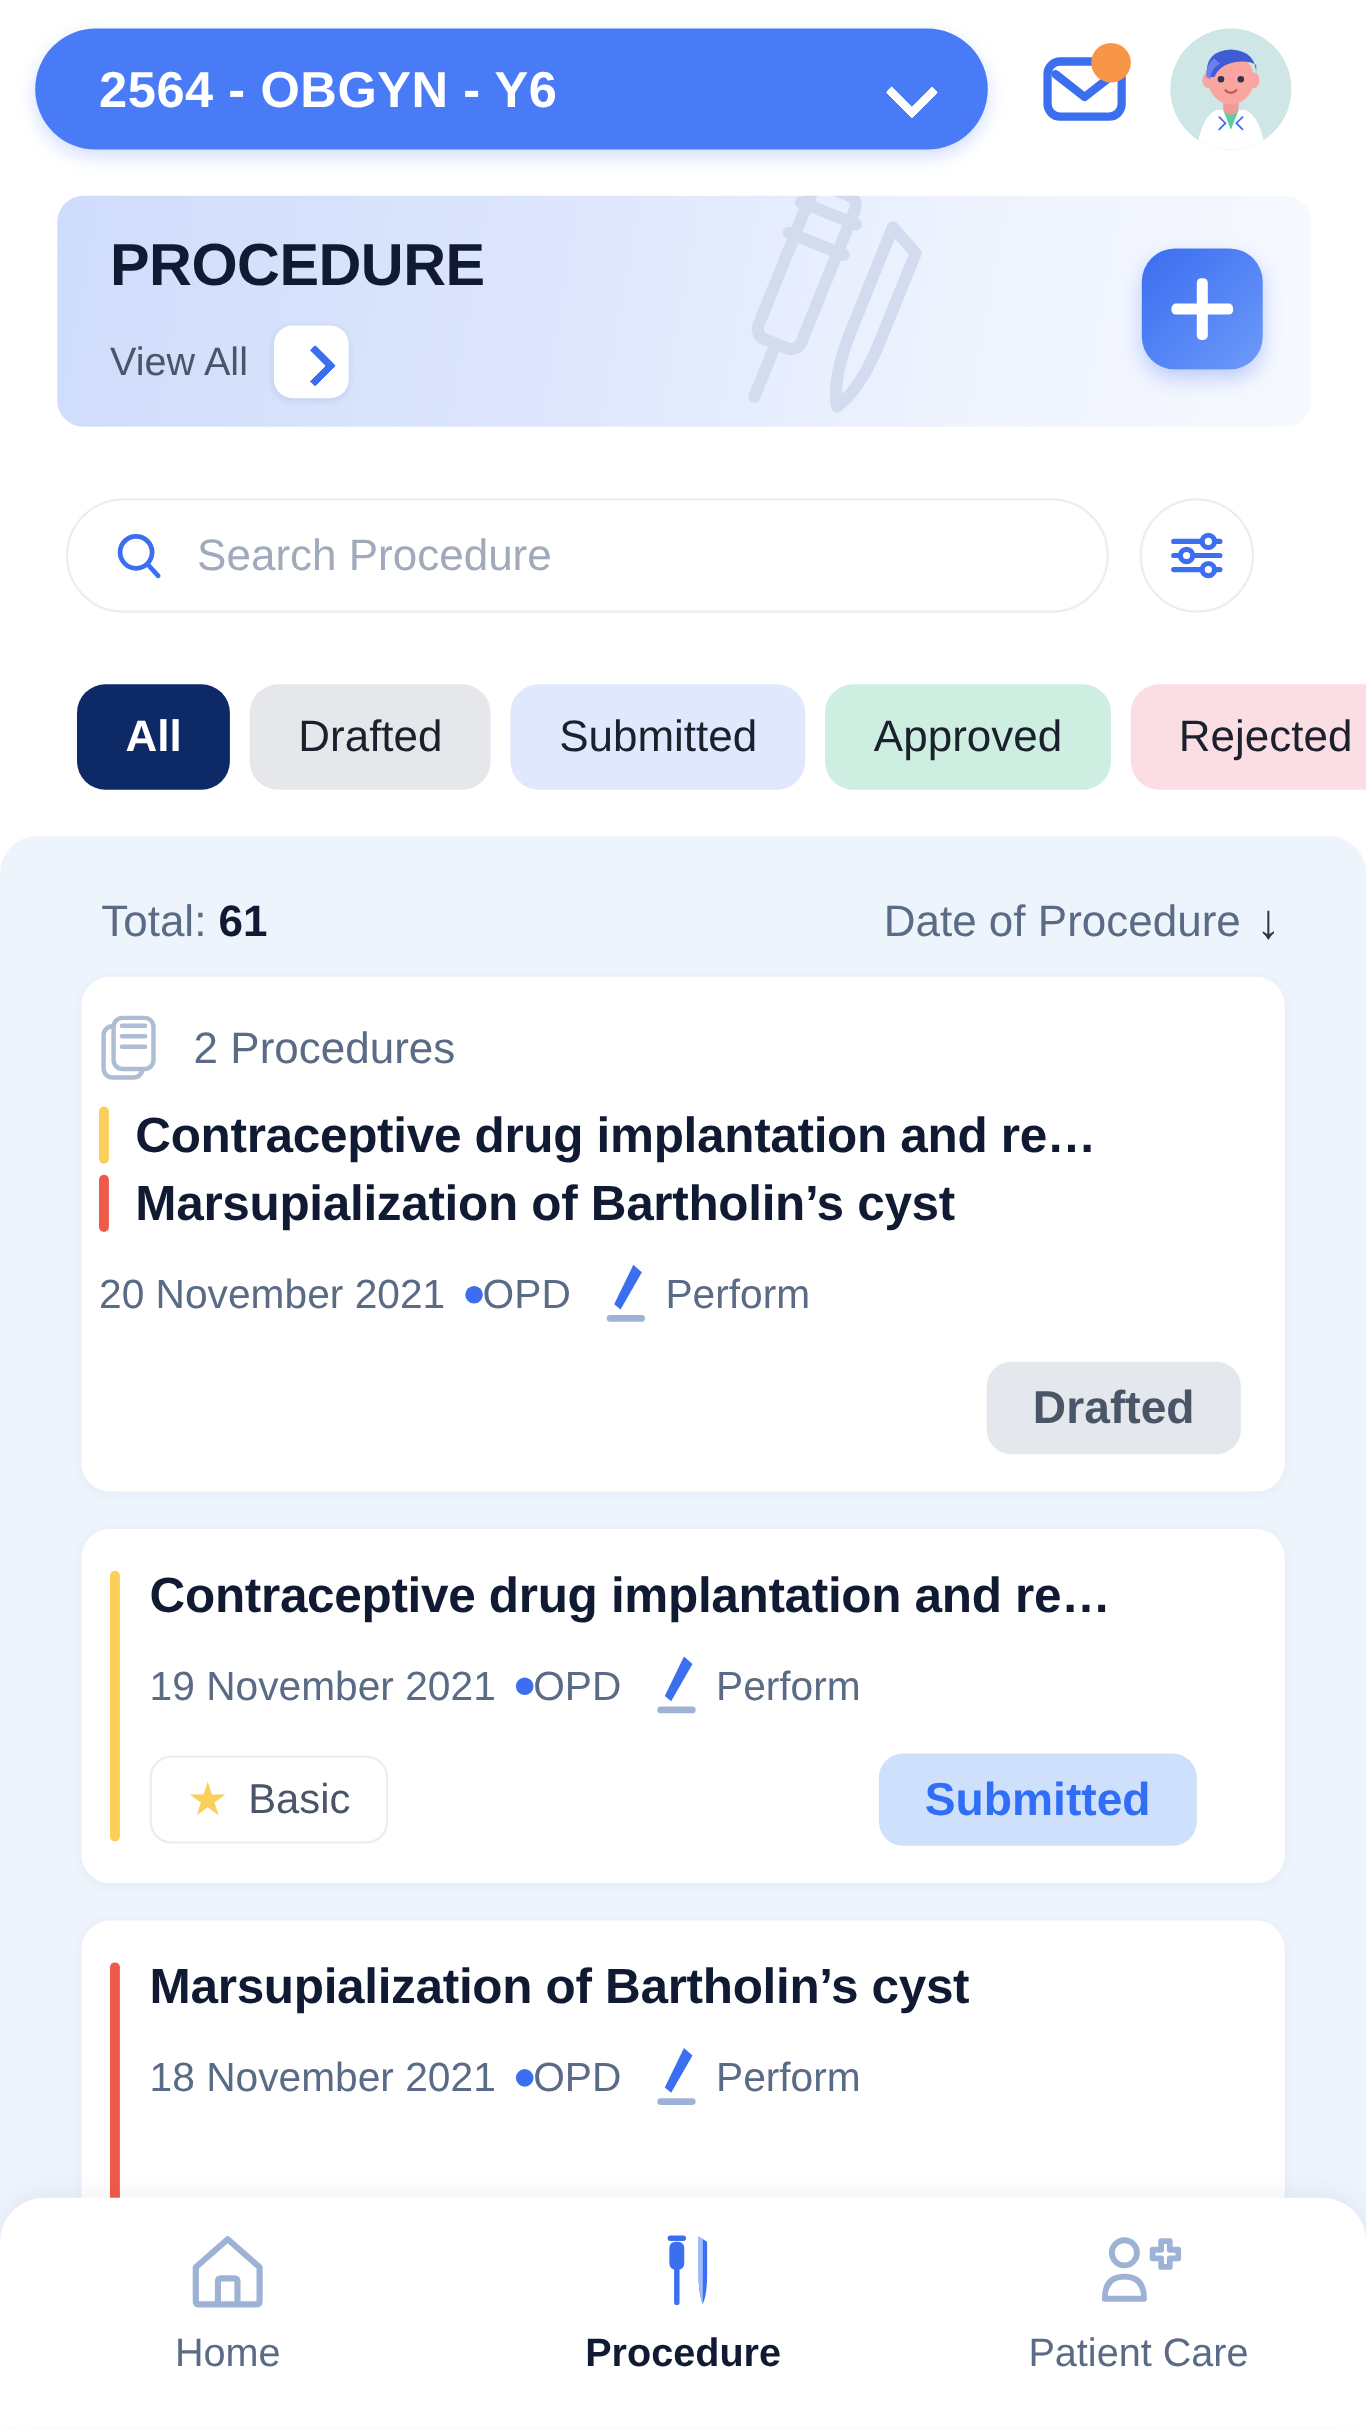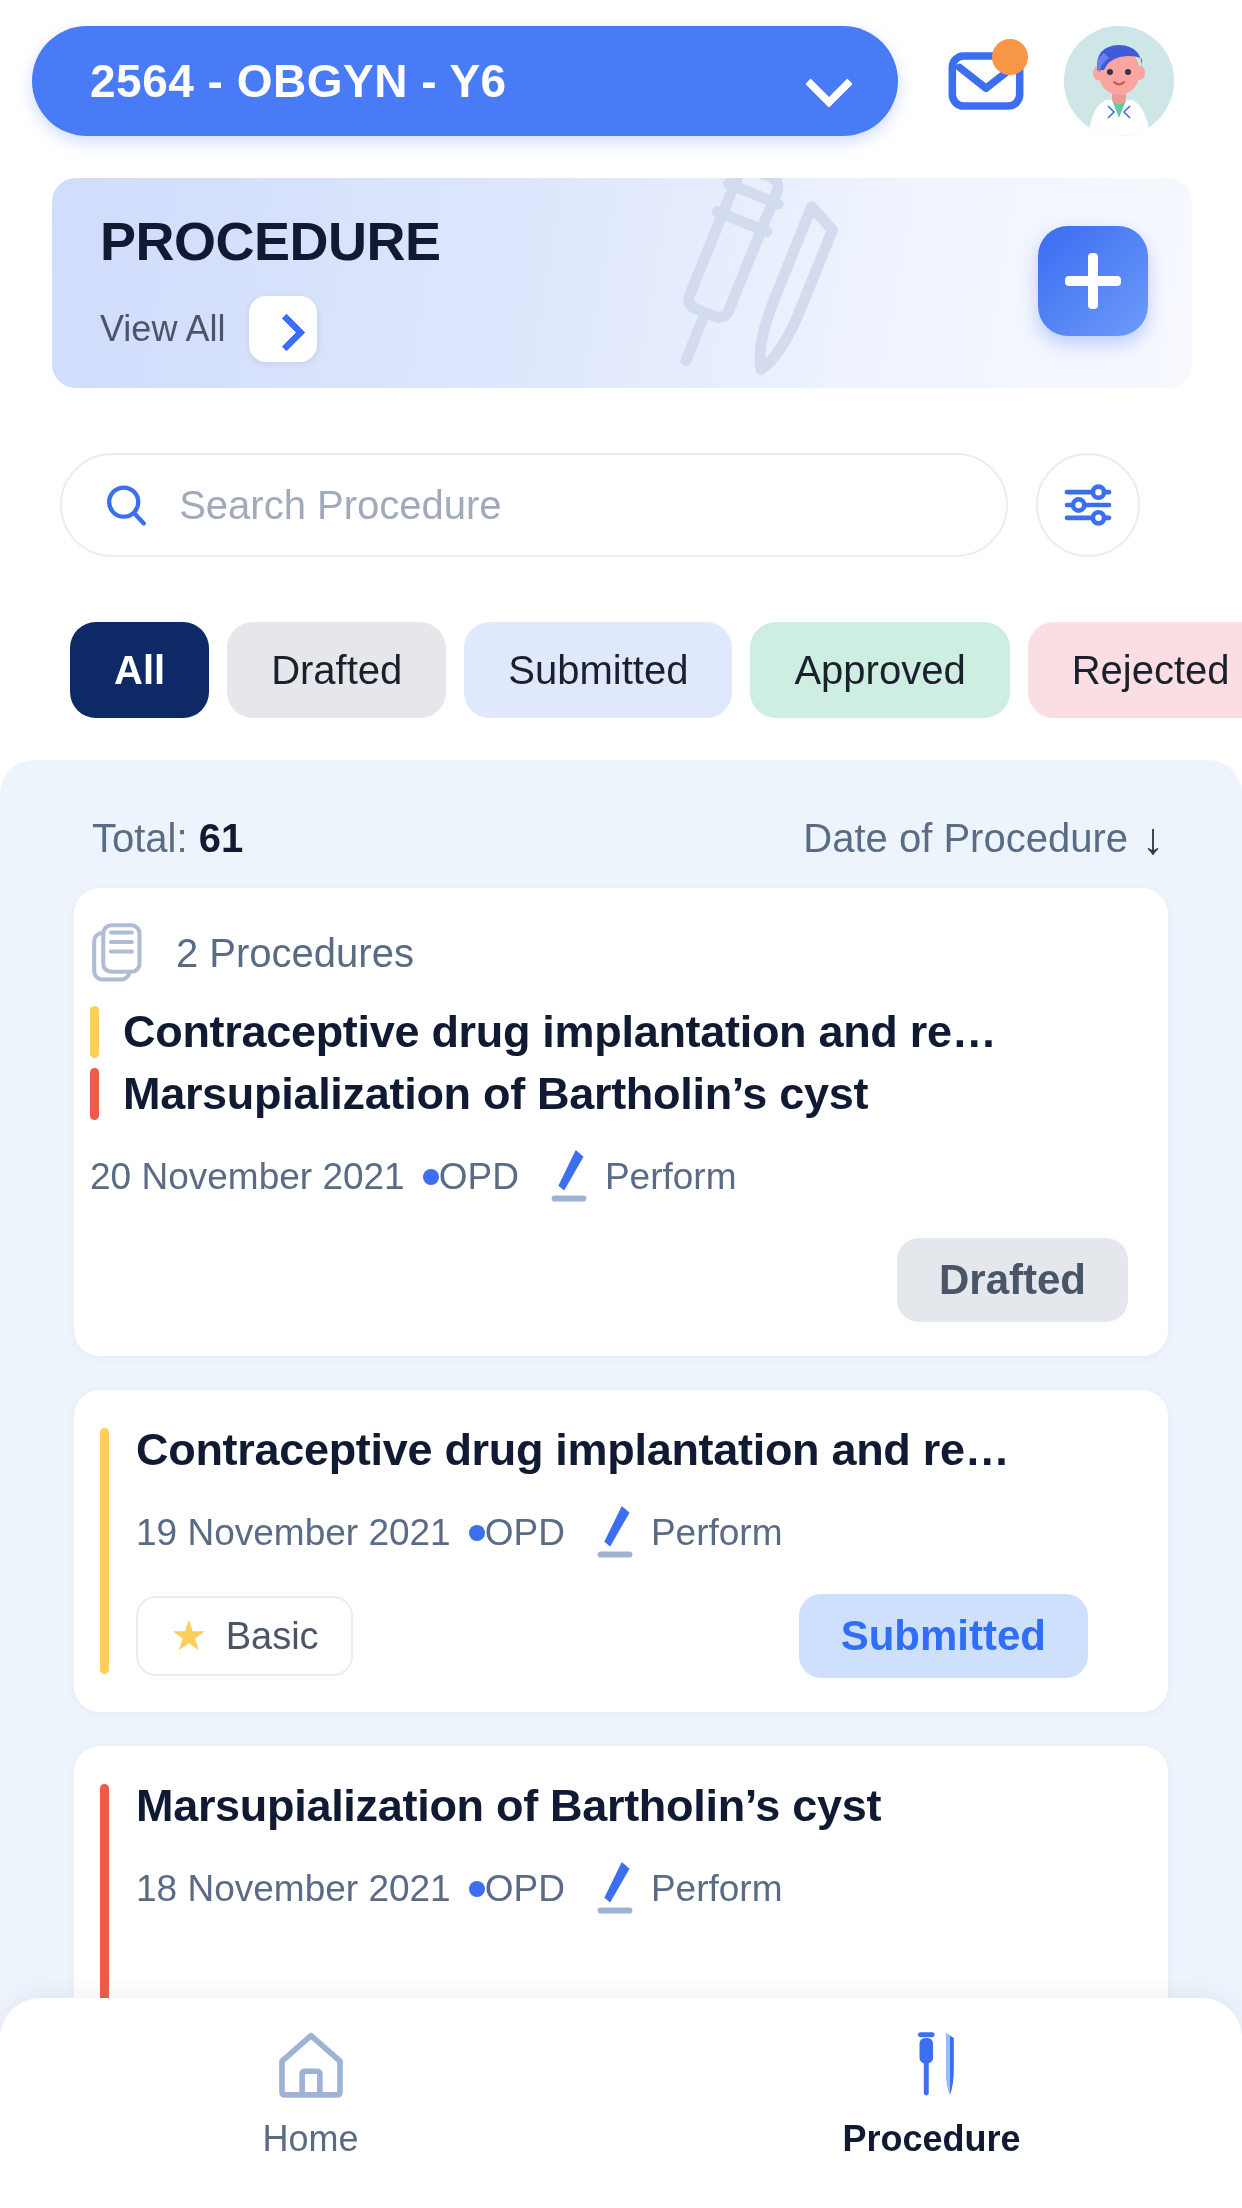--- a/index.html
+++ b/index.html
@@ -457,15 +457,23 @@
       <svg width="78" height="74" viewBox="0 0 30 28" fill="none">
         <rect x="9.6" y="1.4" width="6.4" height="1.9" rx="0.9" fill="#3c6ef0"></rect>
         <rect x="10.2" y="3.6" width="5.2" height="9.8" rx="2.1" fill="#3c6ef0"></rect>
         <path d="M12.8 13.4 L12.8 20 L12.8 24.8" stroke="#3c6ef0" stroke-width="1.9" stroke-linecap="round"></path>
         <path d="M20.4 1.8 L23.4 3.6 L23.4 15 Q23.4 22 21.9 25.4 Q20.4 22 20.4 15 Z" fill="#3c6ef0"></path>
         <path d="M21.9 25.4 Q20.4 22 20.4 15 L20.4 1.8 L21.9 2.7 Z" fill="#9ebcfb"></path>
       </svg>
       <span class="navlabel">Procedure</span>
     </div>
 
+    <div class="navitem">
+      <svg width="78" height="74" viewBox="0 0 28 25" fill="none">
+        <circle cx="9.4" cy="6.4" r="4.1" stroke="#9eb2d6" stroke-width="1.9"></circle>
+        <path d="M3 21.4 Q3 14.2 9.4 14.2 Q15.8 14.2 15.8 21.4 Z" stroke="#9eb2d6" stroke-width="1.9" stroke-linejoin="round"></path>
+        <path d="M21.4 2.6 L24.2 2.6 L24.2 5.4 L27 5.4 L27 8.2 L24.2 8.2 L24.2 11 L21.4 11 L21.4 8.2 L18.6 8.2 L18.6 5.4 L21.4 5.4 Z" stroke="#9eb2d6" stroke-width="1.9" stroke-linejoin="round"></path>
+      </svg>
+      <span class="navlabel">Patient Care</span>
+    </div>
   </div>
 
 </div>
 
 </body></html>

